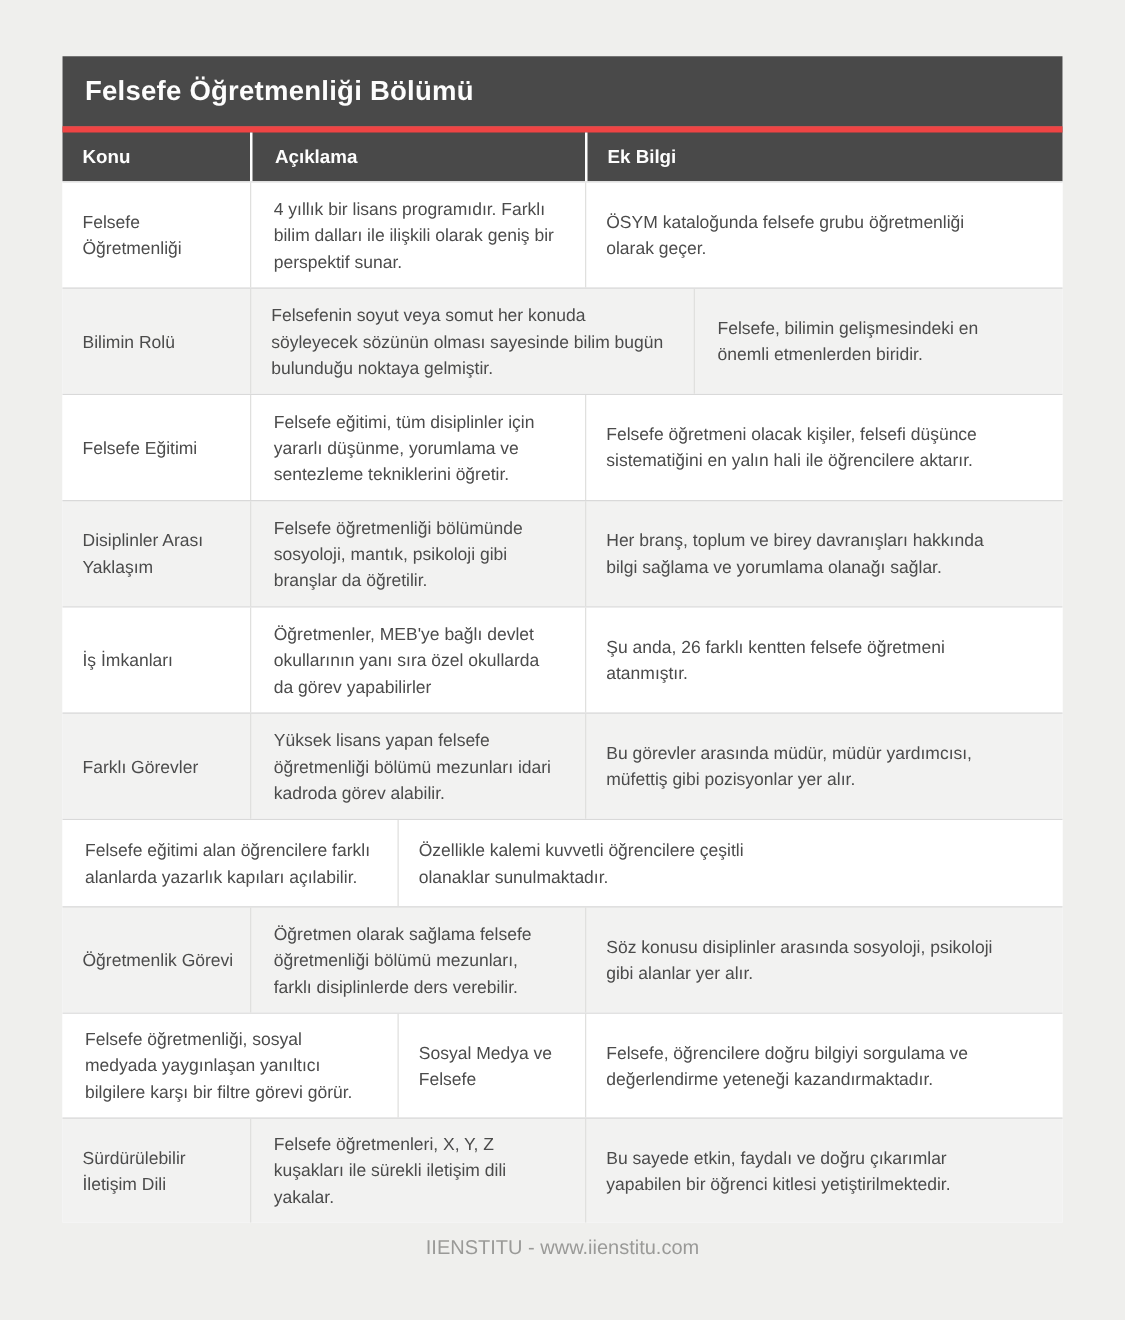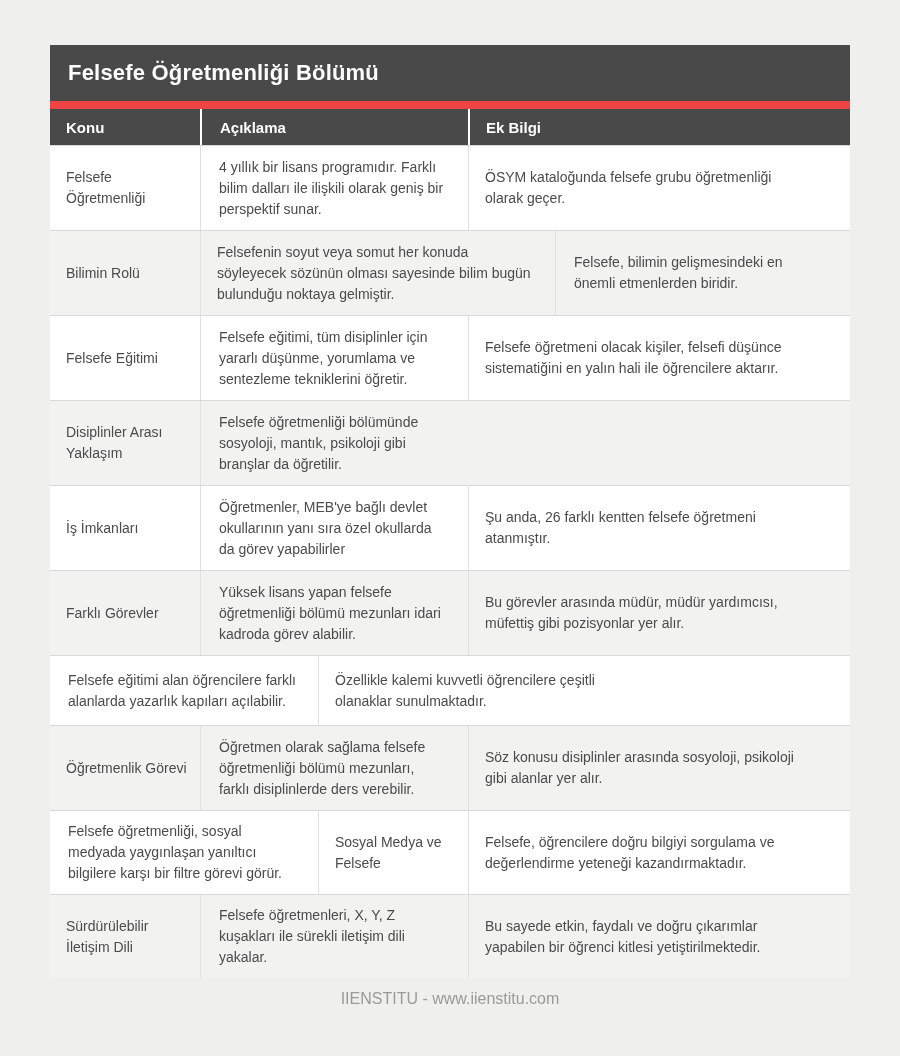--- a/index.html
+++ b/index.html
@@ -32,21 +32,21 @@
     display: flex;
     align-items: center;
     padding-left: 18px;
     font-size: 22px;
     font-weight: bold;
     letter-spacing: 0.2px;
   }
   .header-row {
     display: flex;
     background: var(--header-bg);
-    border-top: 8px solid #ef4444;
+    border-top: 5px solid #ef4444;
     height: 44px;
   }
   .header-cell {
     display: flex;
     align-items: center;
     color: var(--header-text);
     font-size: 15px;
     font-weight: bold;
     padding-left: 16px;
   }
@@ -108,20 +108,21 @@
 
   <div class="row">
     <div class="cell col-konu">Felsefe Eğitimi</div>
     <div class="cell col-acik">Felsefe eğitimi, tüm disiplinler için yararlı düşünme, yorumlama ve sentezleme tekniklerini öğretir.</div>
     <div class="cell col-ek">Felsefe öğretmeni olacak kişiler, felsefi düşünce sistematiğini en yalın hali ile öğrencilere aktarır.</div>
   </div>
 
   <div class="row alt">
     <div class="cell col-konu">Disiplinler Arası Yaklaşım</div>
     <div class="cell col-acik">Felsefe öğretmenliği bölümünde sosyoloji, mantık, psikoloji gibi branşlar da öğretilir.</div>
+    <div class="cell col-ek">Her branş, toplum ve birey davranışları hakkında bilgi sağlama ve yorumlama olanağı sağlar.</div>
   </div>
 
   <div class="row">
     <div class="cell col-konu">İş İmkanları</div>
     <div class="cell col-acik">Öğretmenler, MEB'ye bağlı devlet okullarının yanı sıra özel okullarda da görev yapabilirler</div>
     <div class="cell col-ek">Şu anda, 26 farklı kentten felsefe öğretmeni atanmıştır.</div>
   </div>
 
   <div class="row alt">
     <div class="cell col-konu">Farklı Görevler</div>

